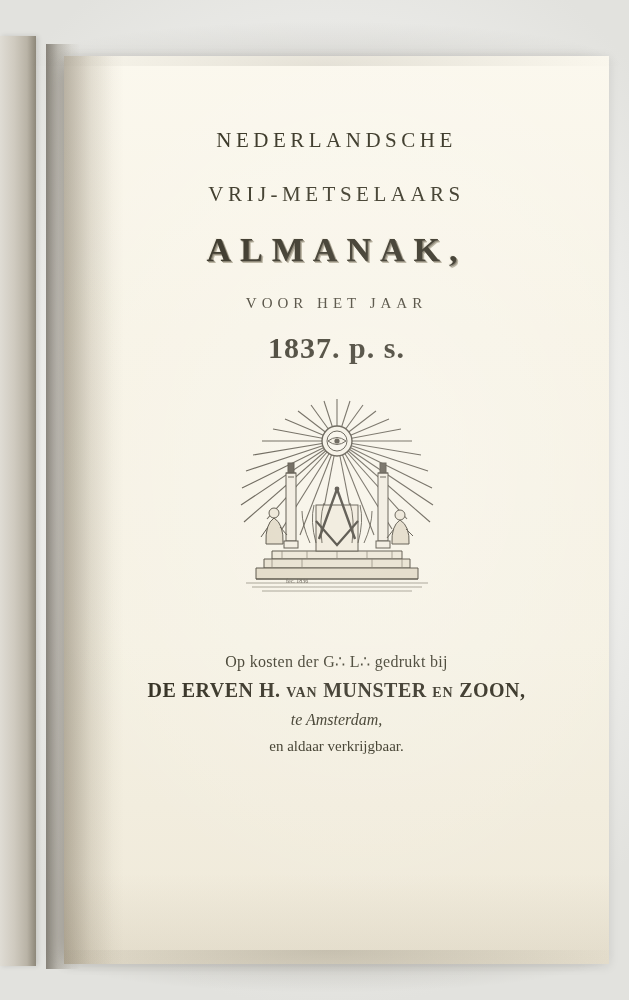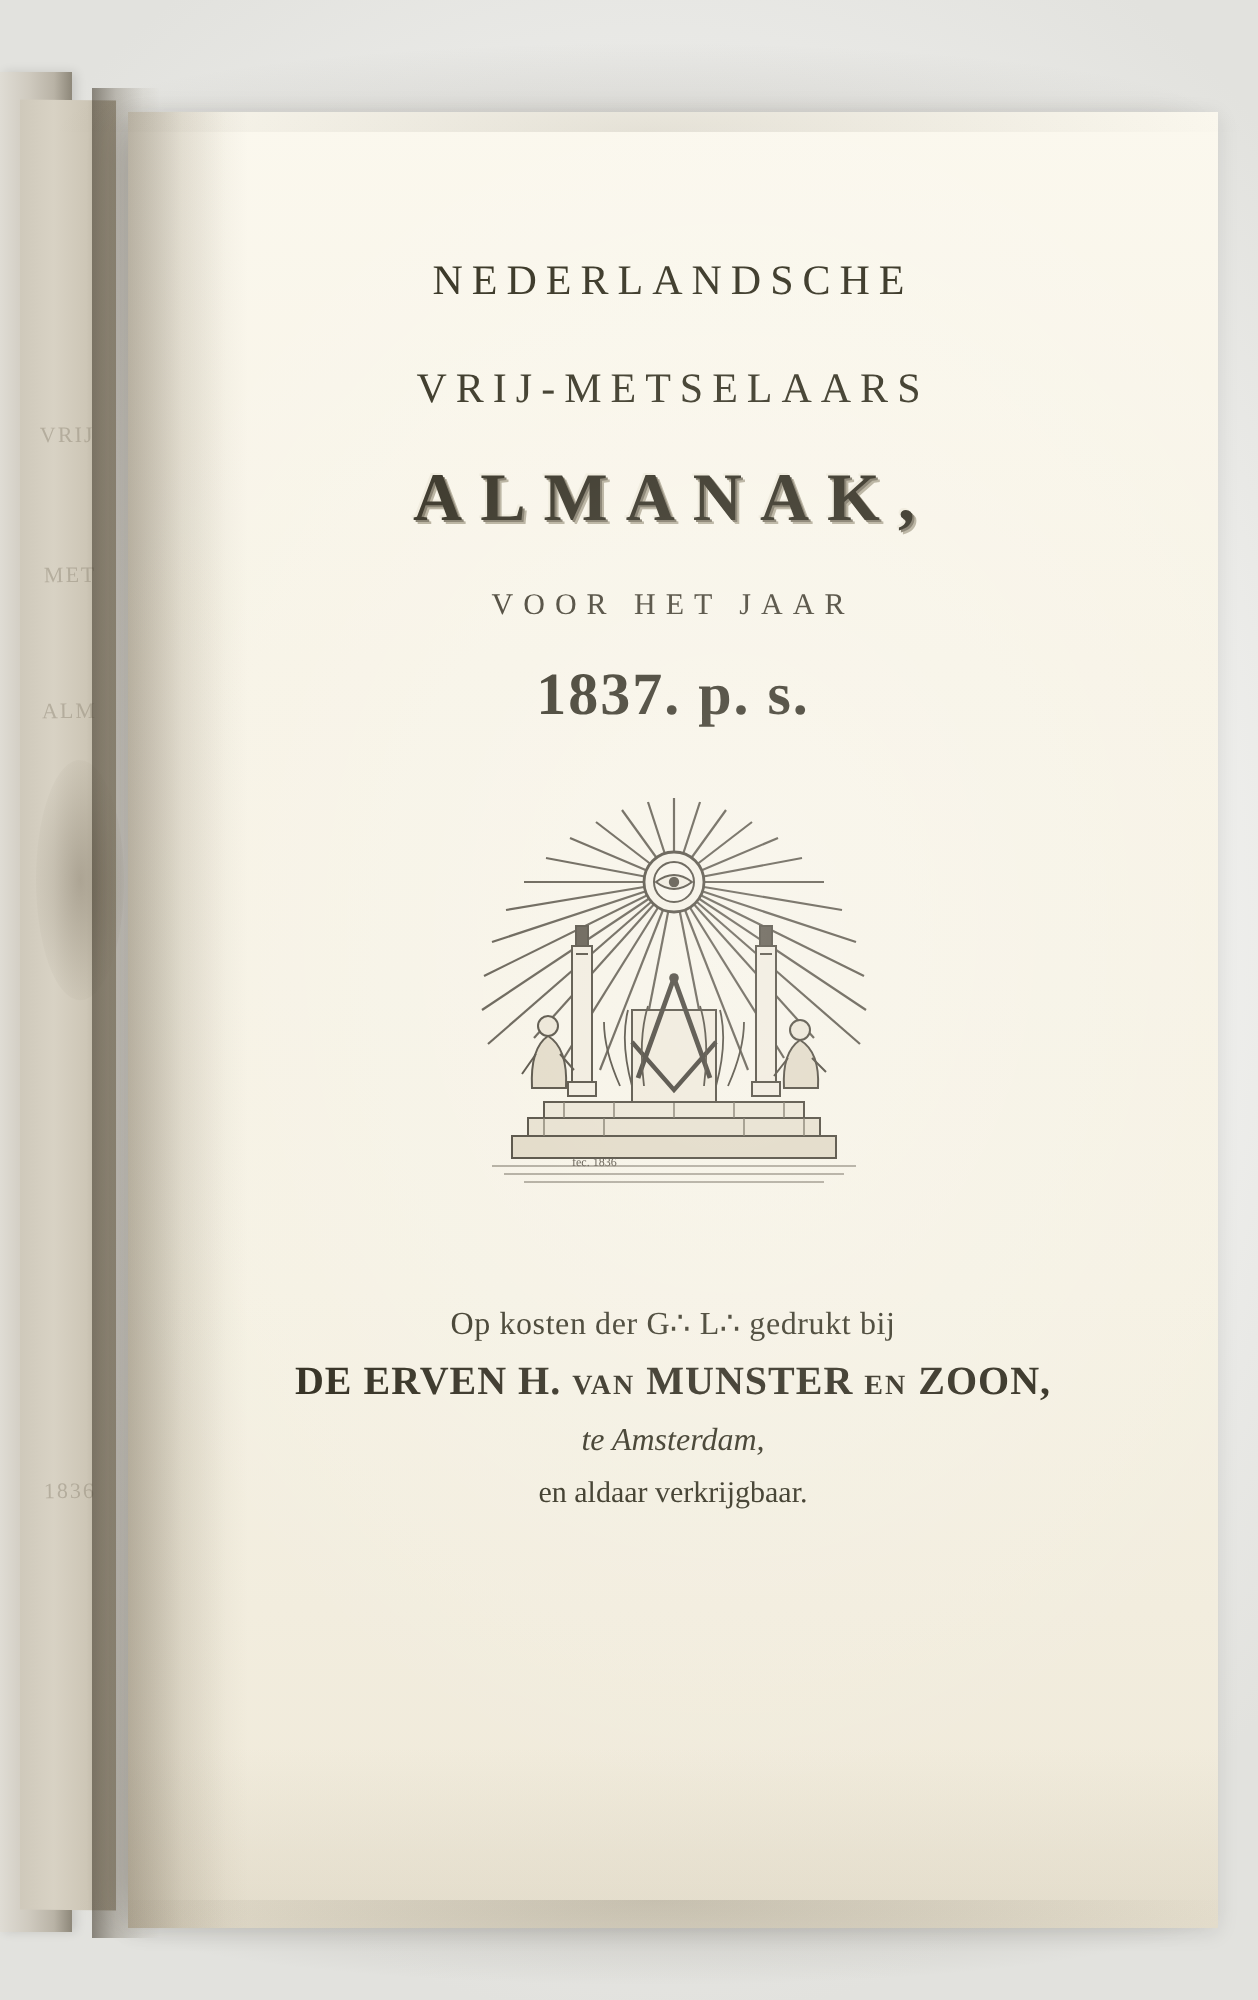--- a/index.html
+++ b/index.html
@@ -212,27 +212,20 @@
   }
 </style>
 </head>
 <body>
 
 <div id="photo">
   <div id="backdrop"></div>
 
   <div id="left-cover"></div>
 
-  <div id="left-page">
-    <div id="left-blot"></div>
-    <div class="left-mark" style="left:10px; top:162px;">VRIJ</div>
-    <div class="left-mark" style="left:12px; top:232px;">MET</div>
-    <div class="left-mark" style="left:11px; top:300px;">ALM</div>
-    <div class="left-mark" style="left:12px; top:690px;">1836</div>
-  </div>
 
   <div id="gutter"></div>
 
   <div id="leaf">
     <div id="titleblock">
 
       <div class="line1">NEDERLANDSCHE</div>
       <div class="line2">VRIJ-METSELAARS</div>
       <div class="line3">ALMANAK,</div>
       <div class="line4">VOOR HET JAAR</div>

